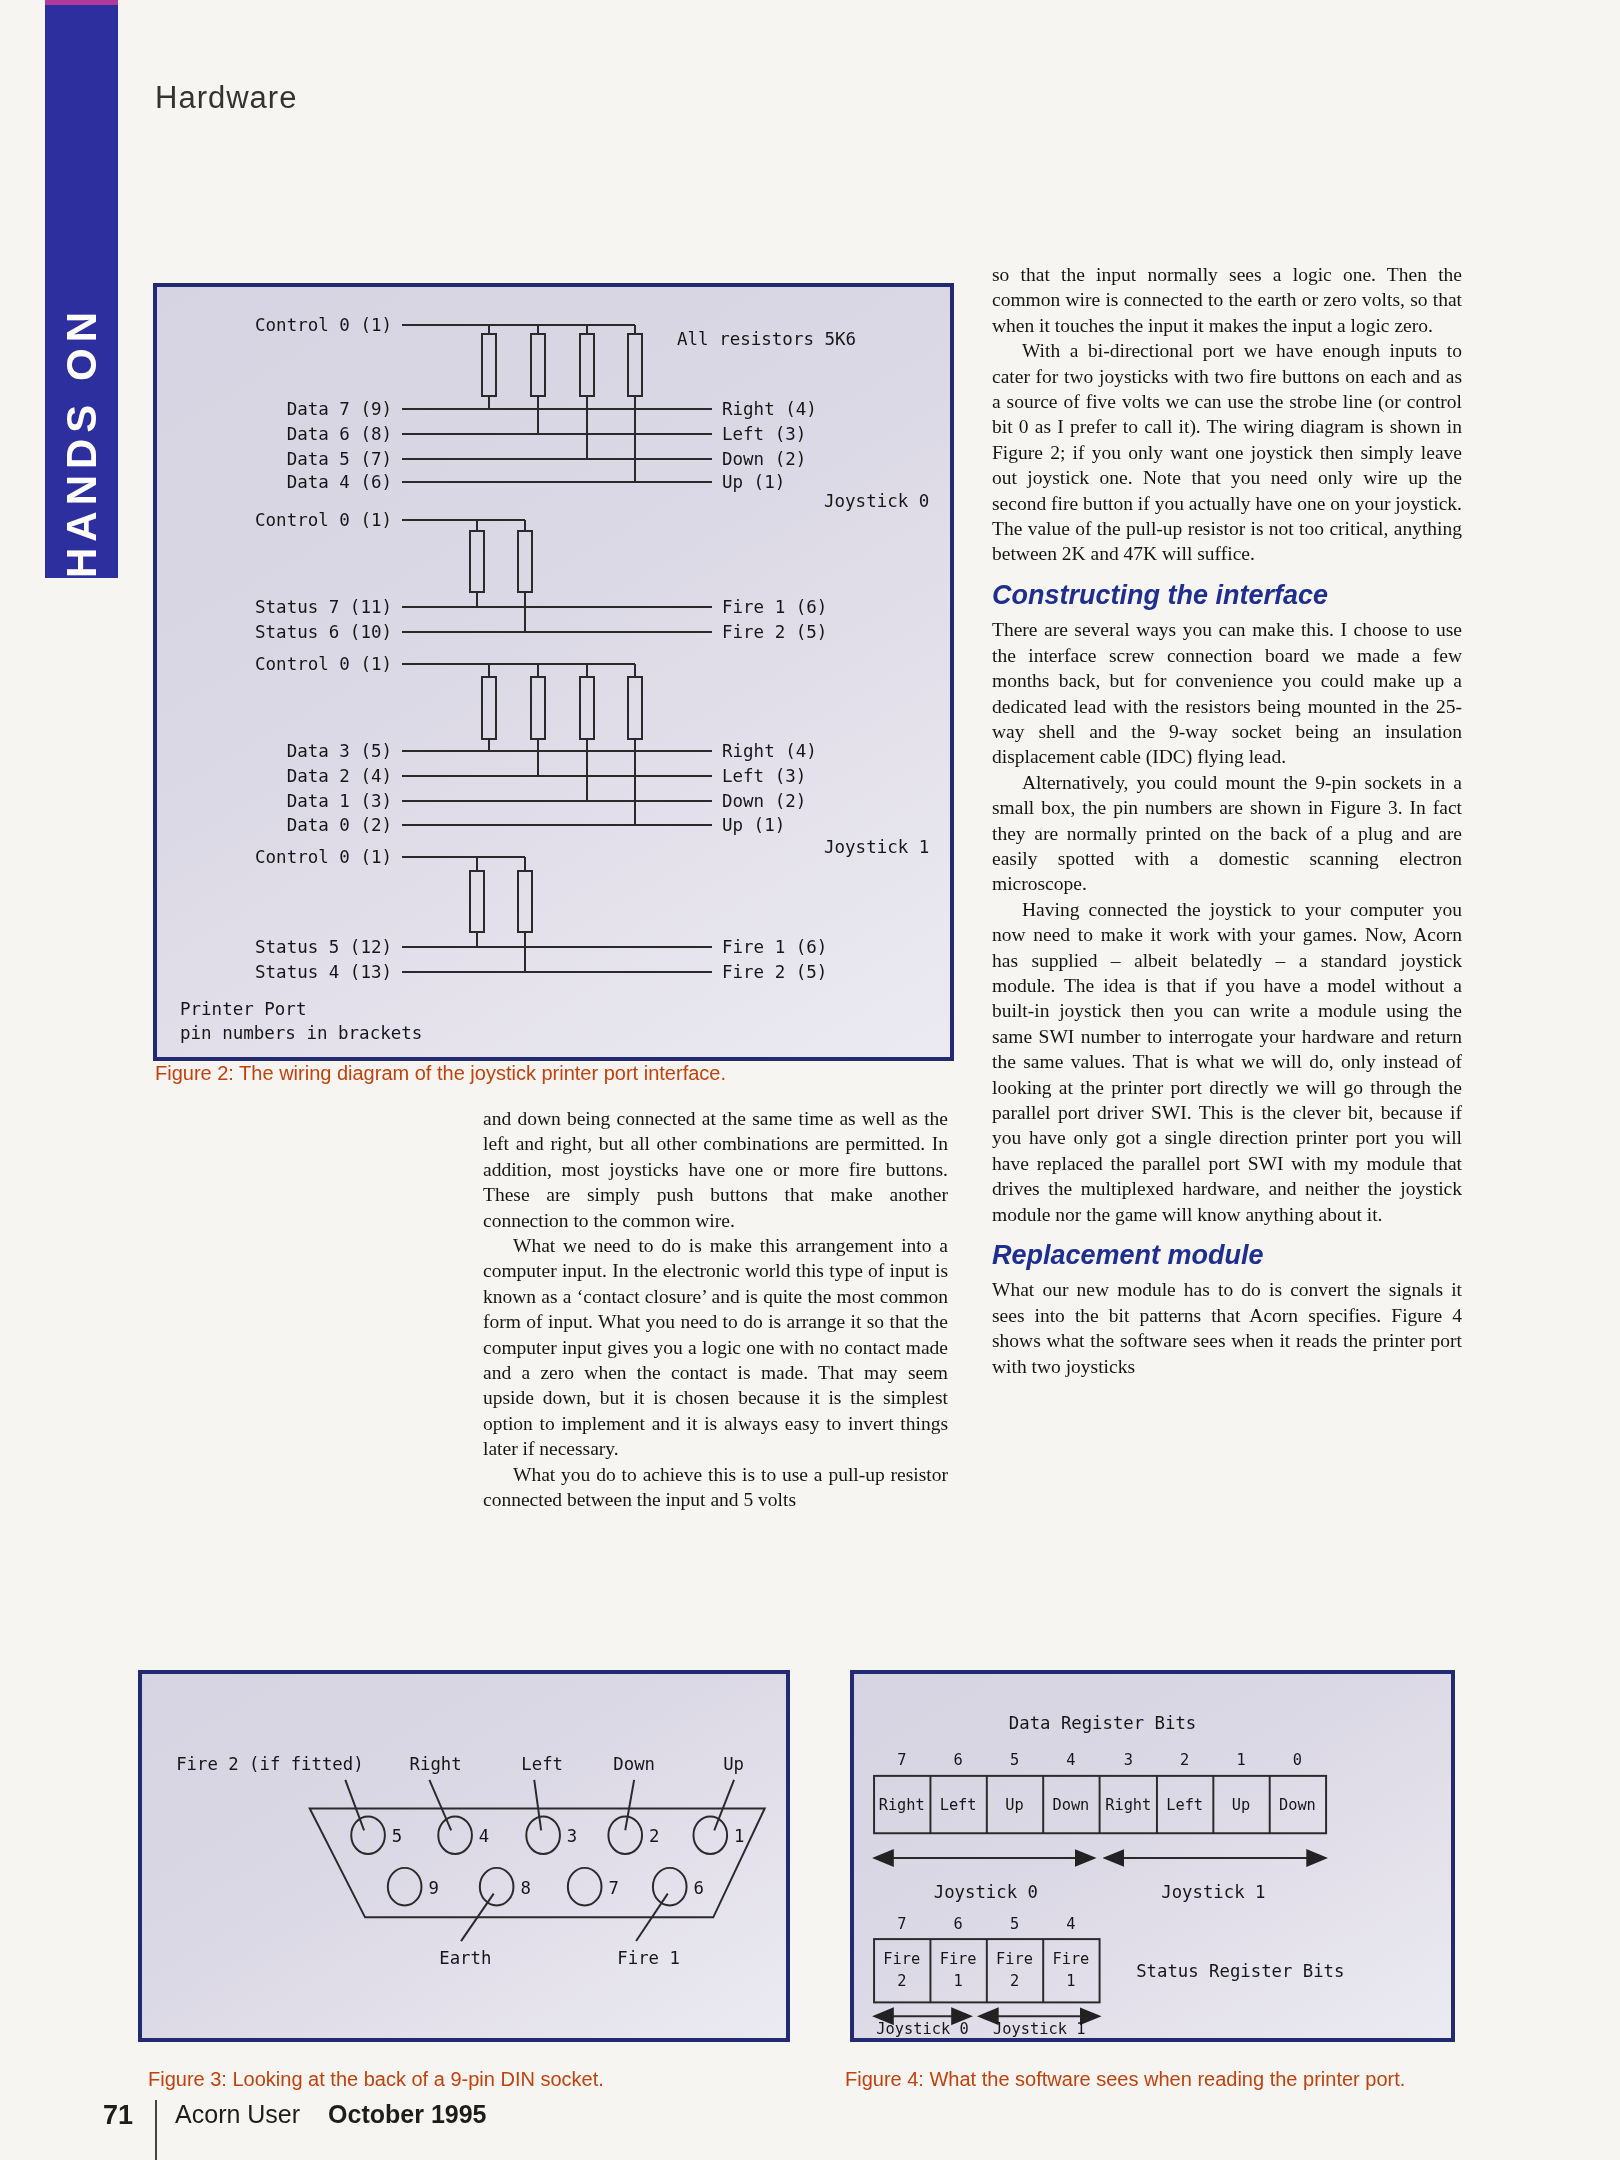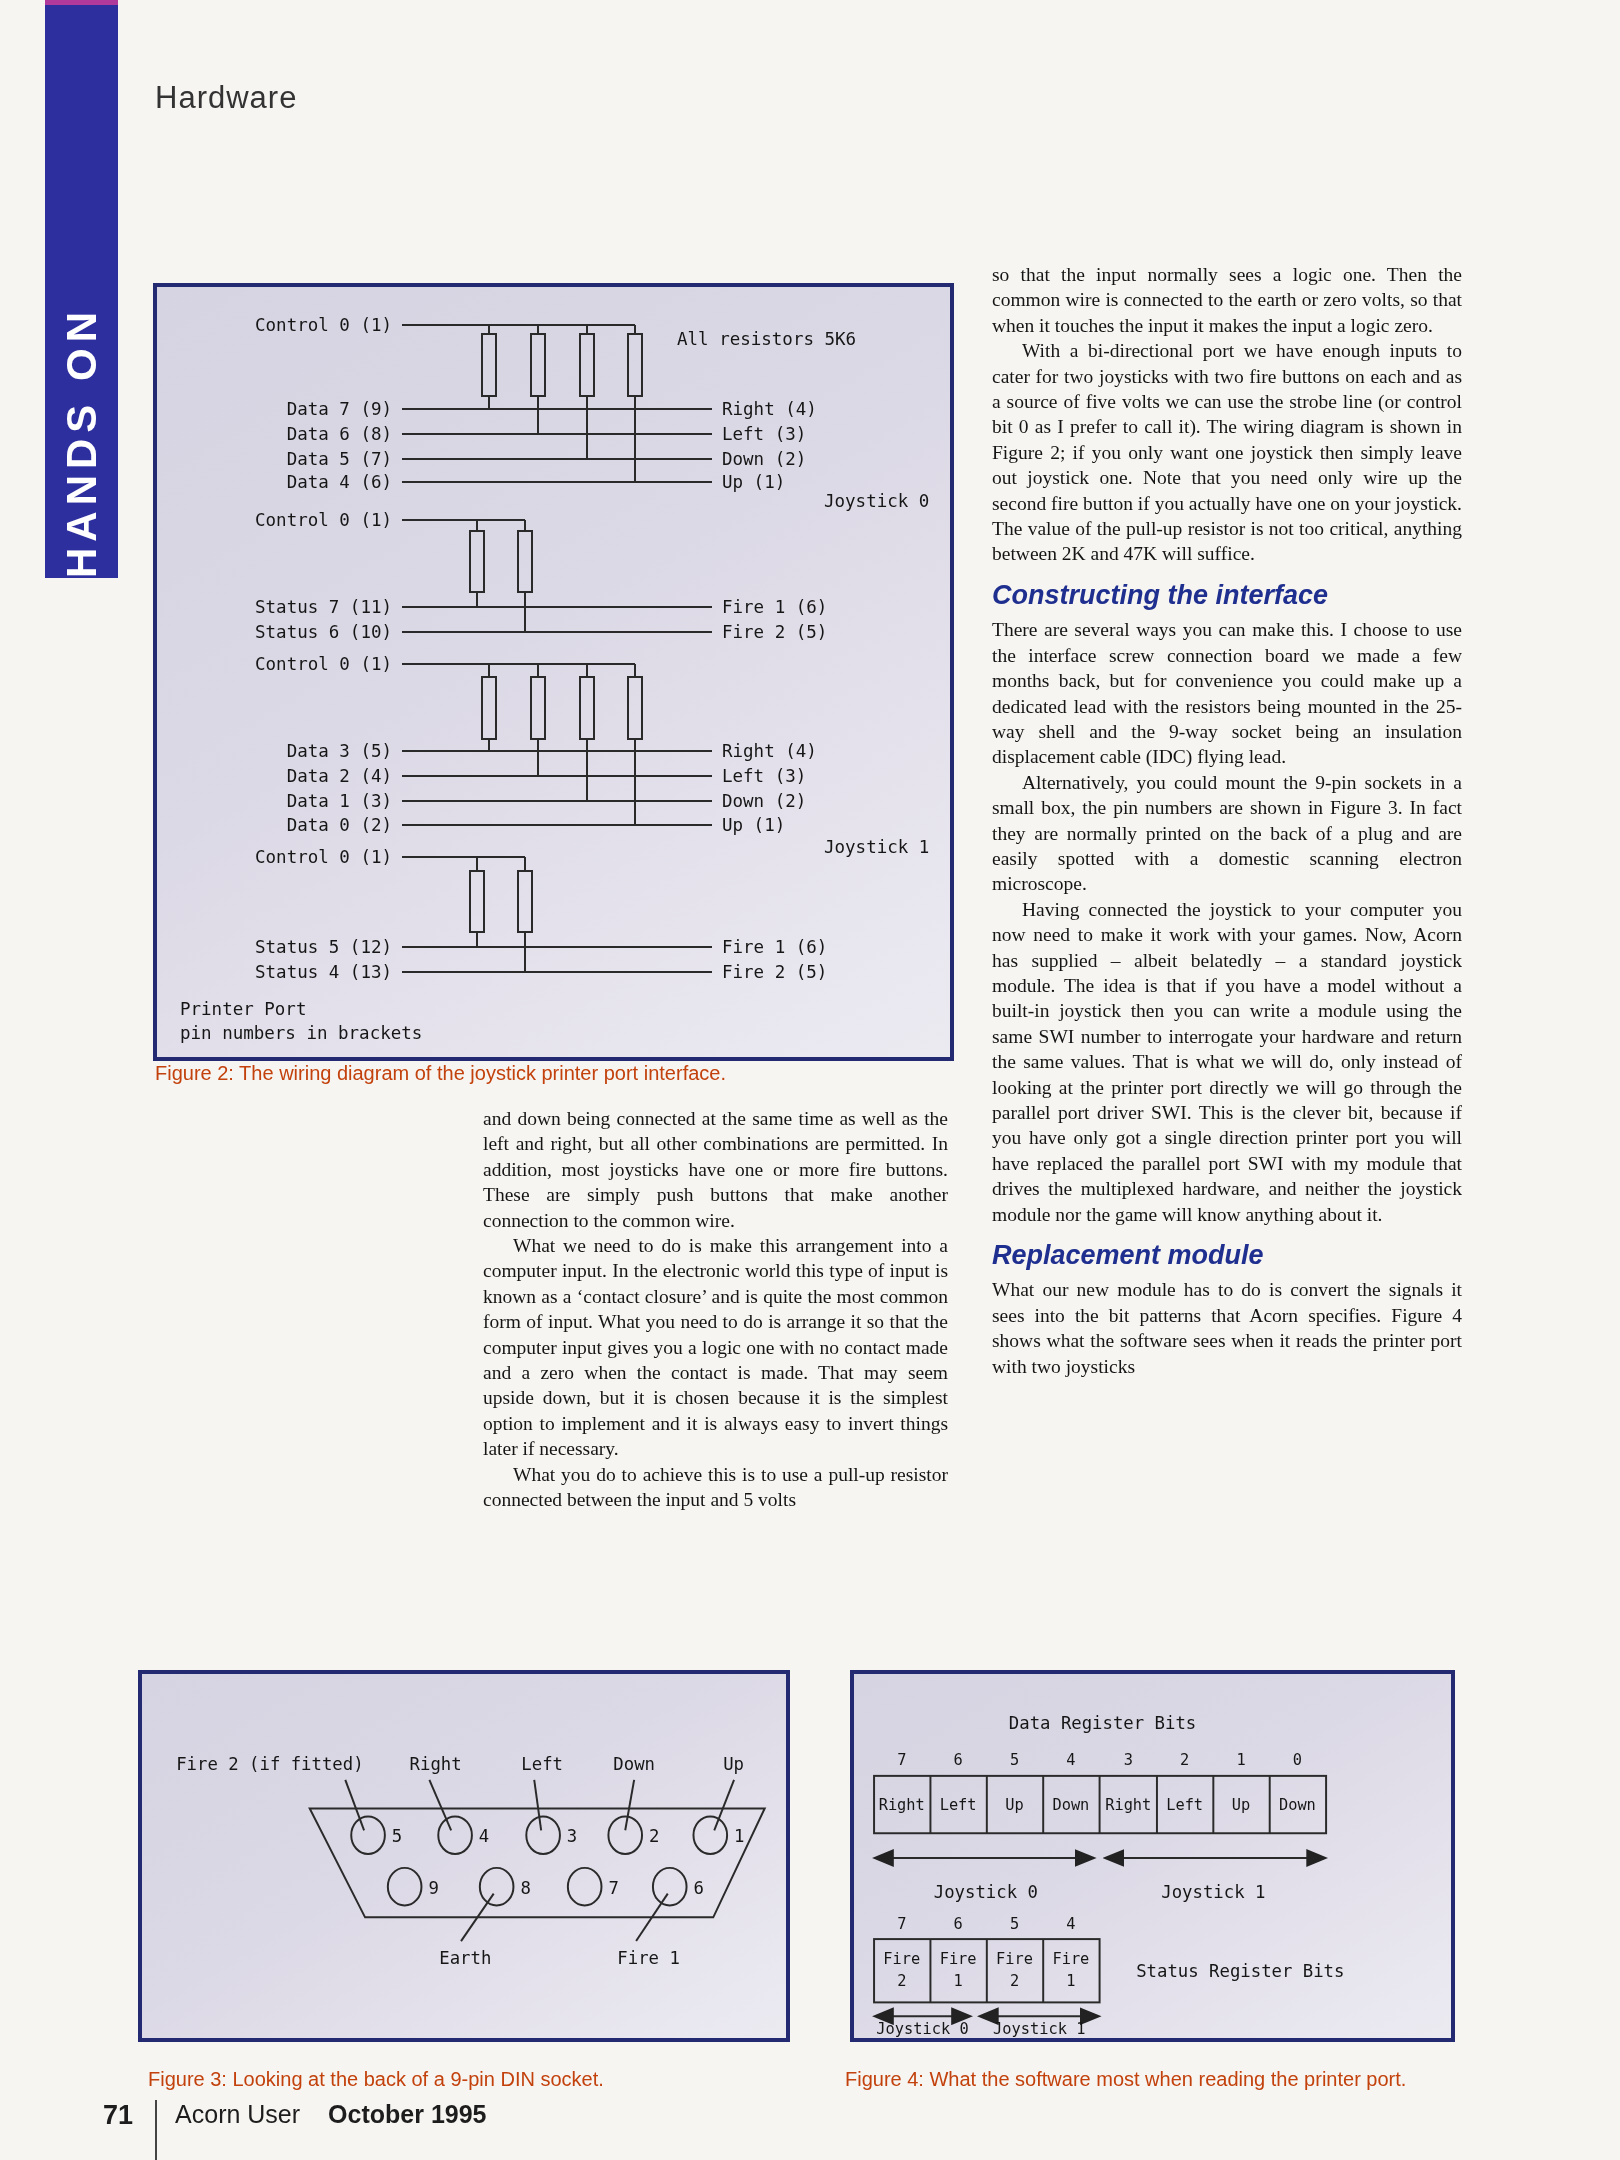--- a/index.html
+++ b/index.html
@@ -282,20 +282,20 @@
     <text class="dtx4" x="162" y="293" text-anchor="middle">Fire</text>
     <text class="dtx4" x="162" y="315" text-anchor="middle">2</text>
     <text class="dtx4" x="219" y="293" text-anchor="middle">Fire</text>
     <text class="dtx4" x="219" y="315" text-anchor="middle">1</text>
     <text class="dtx" x="285" y="306">Status Register Bits</text>
     <text class="dtx4" x="69" y="364" text-anchor="middle">Joystick 0</text>
     <text class="dtx4" x="187" y="364" text-anchor="middle">Joystick 1</text>
   </g>
 </svg>
 </div>
-<div class="fig-caption" style="left:845px;top:2068px;width:620px;">Figure 4: What the software most when reading the printer port.</div>
+<div class="fig-caption" style="left:845px;top:2068px;width:620px;">Figure 4: What the software sees when reading the printer port.</div>
 
 <div class="footer">
   <span class="pg">71</span>
   <span class="rule"></span>
   <span class="mag">Acorn User</span>
   <span class="issue">October 1995</span>
 </div>
 
 </body></html>

